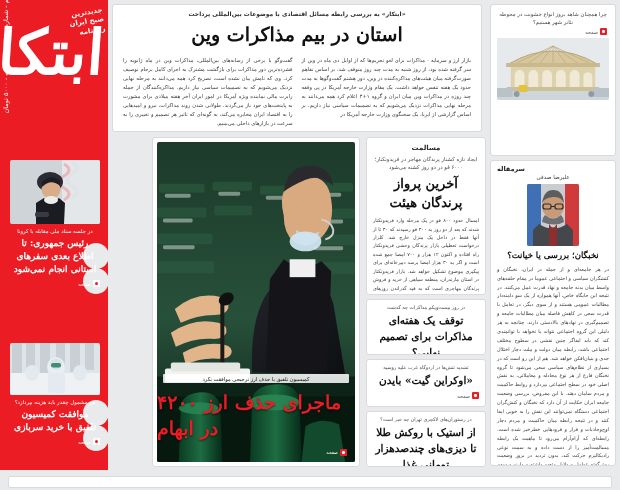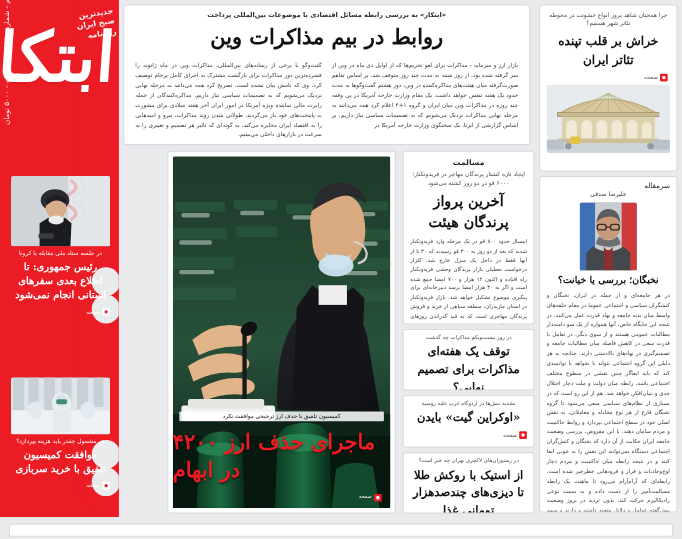--- a/index.html
+++ b/index.html
@@ -246,21 +246,21 @@
     width: 100%;
     height: 62px;
     border-radius: 2px;
     overflow: hidden;
     position: relative;
     background: linear-gradient(#dfe3e7, #f2f4f6);
   }
 
   
   #editorial-card { left: 490px; top: 160px; width: 126px; height: 306px; padding: 4px 6px; }
-  #ed-label { font-size: 6.5px; font-weight: 400; text-align: right; color: #222; }
+  #ed-label { font-size: 6.5px; font-weight: 700; text-align: left; color: #222; }
   #ed-author { font-size: 5.6px; text-align: center; color: #444; margin-top: 1px; }
   .ed-portrait {
     width: 52px; height: 62px;
     margin: 4px auto 3px;
     border-radius: 2px;
     overflow: hidden;
     position: relative;
     background: #b9bcc0;
   }
   #ed-title { font-size: 8.5px; margin: 2px 0 3px; }
@@ -416,21 +416,21 @@
     <div class="rail-kicker">هر مشمول چقدر باید هزینه بپردازد؟</div>
     <div class="rail-title">موافقت کمیسیون تلفیق با خرید سربازی</div>
     <div class="rail-page">
       <span class="pg-dot"></span>
       <span>صفحه</span>
     </div>
   </div>
 
   <div class="card" id="lead-card">
     <div id="lead-eyebrow">«ابتکار» به بررسی رابطه مسائل اقتصادی با موضوعات بین‌المللی پرداخت</div>
-    <div class="headline" id="lead-headline">روابط در بیم مذاکرات وین</div>
+    <div class="headline" id="lead-headline">استان در بیم مذاکرات وین</div>
     <div class="lead-cols">
       <div class="body-text">بازار ارز و سرمایه - مذاکرات برای لغو تحریم‌ها که از اوایل دی ماه در وین از سر گرفته شده بود، از روز شنبه به مدت چند روز متوقف شد. بر اساس تفاهم صورت‌گرفته میان هیئت‌های مذاکره‌کننده در وین، دور هشتم گفت‌وگوها به مدت حدود یک هفته تنفس خواهد داشت. یک مقام وزارت خارجه آمریکا در پی وقفه چند روزه در مذاکرات وین میان ایران و گروه ۱+۴ اعلام کرد همه می‌دانند به مرحله نهایی مذاکرات نزدیک می‌شویم که به تصمیمات سیاسی نیاز داریم. بر اساس گزارشی از ایرنا، یک سخنگوی وزارت خارجه آمریکا در</div>
       <div>
         <div class="body-text">گفت‌وگو با برخی از رسانه‌های بین‌المللی، مذاکرات وین در ماه ژانویه را فشرده‌ترین دور مذاکرات برای بازگشت مشترک به اجرای کامل برجام توصیف کرد. وی که نامش بیان نشده است، تصریح کرد همه می‌دانند به مرحله نهایی نزدیک می‌شویم که به تصمیمات سیاسی نیاز داریم. مذاکره‌کنندگان از جمله رابرت مالی نماینده ویژه آمریکا در امور ایران آخر هفته میلادی برای مشورت به پایتخت‌های خود باز می‌گردند. طولانی شدن روند مذاکرات، نیرو و امیدهایی را به اقتصاد ایران مخابره می‌کند، به گونه‌ای که تاثیر هر تصمیم و تغییری را به سرعت در بازارهای داخلی می‌بینیم.</div>
         <div class="page-ref" style="margin-top:3px;">
           <span class="mark"></span>
           <span>شرح در صفحه</span>
         </div>
       </div>
     </div>
@@ -550,21 +550,20 @@
     <div class="kicker brief-kicker">تشدید تنش‌ها در اردوگاه غرب علیه روسیه</div>
     <div class="headline brief-headline">«اوکراین گیت» بایدن</div>
     <div class="page-ref brief-pageref">
       <span class="mark"></span>
       <span>صفحه</span>
     </div>
   </div>
 
   <div class="card" id="theatre-card">
     <div class="kicker" id="theatre-kicker">چرا همچنان شاهد بروز انواع خشونت در محوطه تئاتر شهر هستیم؟</div>
-    <div class="headline" id="theatre-headline">خراش بر قلب تپنده تئاتر ایران</div>
     <div class="page-ref" id="theatre-pageref">
       <span class="mark"></span>
       <span>صفحه</span>
     </div>
     <div class="theatre-pic">
       <svg class="art" viewBox="0 0 114 62" preserveAspectRatio="none" aria-hidden="true">
         <rect width="114" height="62" fill="#e7eaed"></rect>
 
         <path d="M12 26 q45 -26 90 0 z" fill="#d8c79c"></path>
         <path d="M12 26 q45 -26 90 0" fill="none" stroke="#b5a377" stroke-width="1"></path>

